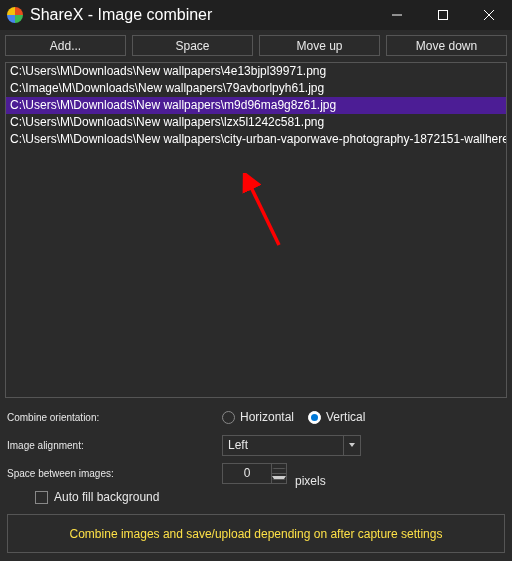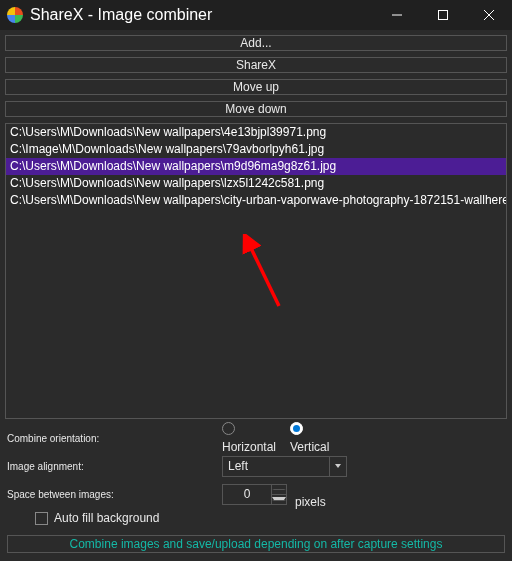--- a/index.html
+++ b/index.html
@@ -25,21 +25,21 @@
   .title { flex: 0 0 auto; font-size: 16px; color: #fff; }
   .title-spacer { flex: 1; }
   .win-btn {
     width: 46px; height: 30px;
     display: flex; align-items: center; justify-content: center;
     color: #fff;
   }
   .win-btn svg { width: 10px; height: 10px; stroke: #fff; stroke-width: 1; fill: none; }
   .content { padding: 5px 5px 8px 5px; display: flex; flex-direction: column; height: calc(561px - 30px); }
   .toolbar {
-    display: flex; gap: 6px; margin-bottom: 6px; flex-direction: column;
+    display: flex; gap: 6px; margin-bottom: 6px;
   }
   .toolbar button {
     flex: 1;
     height: 21px;
     background: #2b2b2b;
     border: 1px solid #555;
     color: #e8e8e8;
     font-size: 12px;
     font-family: inherit;
   }
@@ -67,35 +67,35 @@
     padding: 8px 2px 0 2px;
   }
   .row {
     display: flex; align-items: center;
     margin-bottom: 6px;
     height: 22px;
   }
   .label { width: 215px; color: #e8e8e8; font-size: 10px; }
   .radio-group { display: flex; align-items: center; gap: 14px; }
   .radio {
-    display: flex; gap: 5px; flex-direction: column;
+    display: flex; align-items: center; gap: 5px;
   }
   .radio-dot {
     width: 13px; height: 13px; border-radius: 50%;
     border: 1px solid #888; background: #2b2b2b;
     display: flex; align-items: center; justify-content: center;
   }
   .radio-dot.on { background: #fff; border:1px solid #fff; }
   .radio-dot.on::after {
     content: ""; width: 7px; height: 7px; border-radius: 50%;
     background: #0078d7;
   }
   .select {
     display: flex;
-    width: 125px; height: 21px;
+    width: 139px; height: 21px;
     border: 1px solid #555;
     background: #2b2b2b;
   }
   .select-val { flex:1; padding: 2px 5px; font-size: 12px; }
   .select-btn {
     width: 17px; background: #2b2b2b; border-left:1px solid #555;
     display:flex; align-items:center; justify-content:center;
   }
   .spinner {
     display: flex; width: 65px; height: 21px;
@@ -116,24 +116,24 @@
   .unit { margin-left: 8px; margin-top: 16px; }
   .checkbox-row {
     display:flex; align-items:center; gap:6px;
     margin: 4px 0 10px 0;
     padding-left: 28px;
   }
   .checkbox {
     width:13px; height:13px; border:1px solid #888; background:#2b2b2b;
   }
   .big-btn {
-    width: 100%; height: 18px;
-    background: #2b2b2b;
-    border: 1px solid #555;
-    color: #14b8a6;
+    width: 100%; height: 39px;
+    background: #2b2b2b;
+    border: 1px solid #555;
+    color: #fde047;
     font-size: 12px;
     font-family: inherit;
   }
   .tri { width:0; height:0; border-left:3px solid transparent; border-right:3px solid transparent; }
   .tri.down { border-top:4px solid #ccc; }
   .tri-sm { width:0; height:0; border-left:2.5px solid transparent; border-right:2.5px solid transparent; }
   .tri-sm.down { border-top:3px solid #ccc; }
   .tri-sm.up { border-bottom:3px solid #ccc; }
 </style>
 </head>
@@ -157,21 +157,21 @@
     <svg viewBox="0 0 10 10">
         <path d="M0 0 L10 10 M10 0 L0 10"></path>
       </svg>
   </div>
 </div>
 
 <div class="content">
 
   <div class="toolbar">
     <button>Add...</button>
-    <button>ShareX</button>
+    <button>Space</button>
     <button>Move up</button>
     <button>Move down</button>
   </div>
 
   <div class="listbox" id="listbox">
     <div class="list-item">C:\Users\M\Downloads\New wallpapers\4e13bjpl39971.png</div>
       <div class="list-item">C:\Image\M\Downloads\New wallpapers\79avborlpyh61.jpg</div>
       <div class="list-item selected">C:\Users\M\Downloads\New wallpapers\m9d96ma9g8z61.jpg</div>
       <div class="list-item">C:\Users\M\Downloads\New wallpapers\lzx5l1242c581.png</div>
       <div class="list-item">C:\Users\M\Downloads\New wallpapers\city-urban-vaporwave-photography-1872151-wallhere.com.jpg</div>

